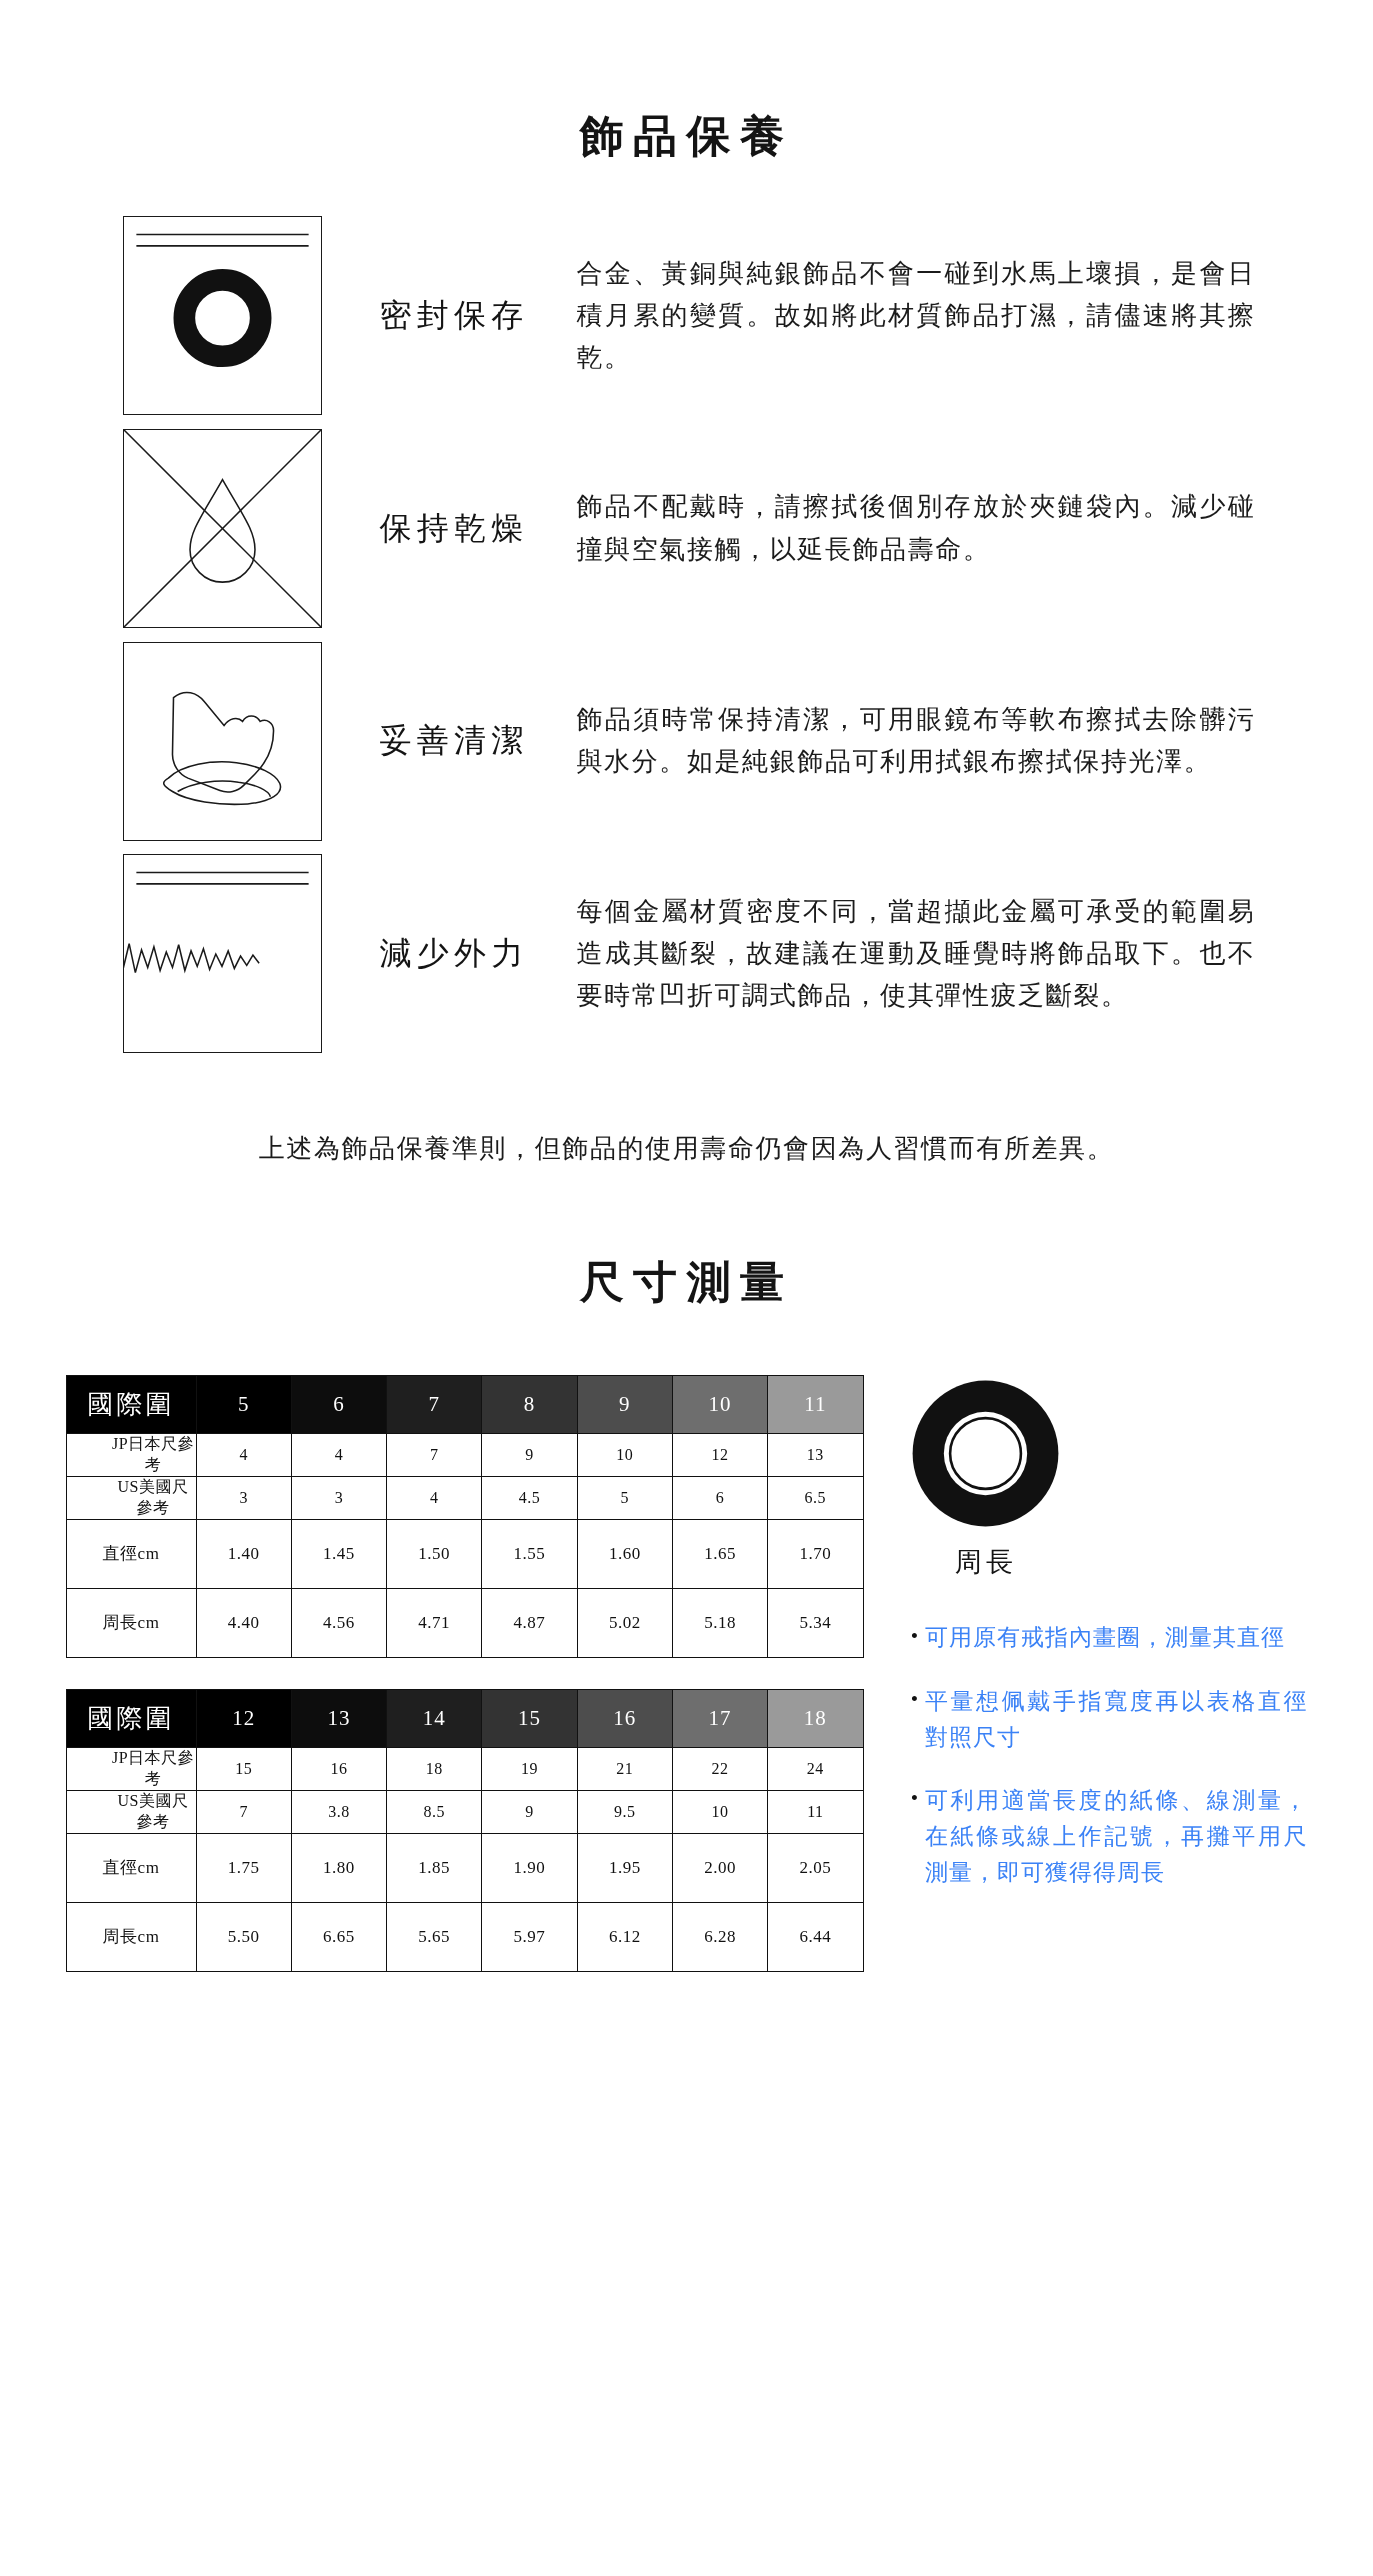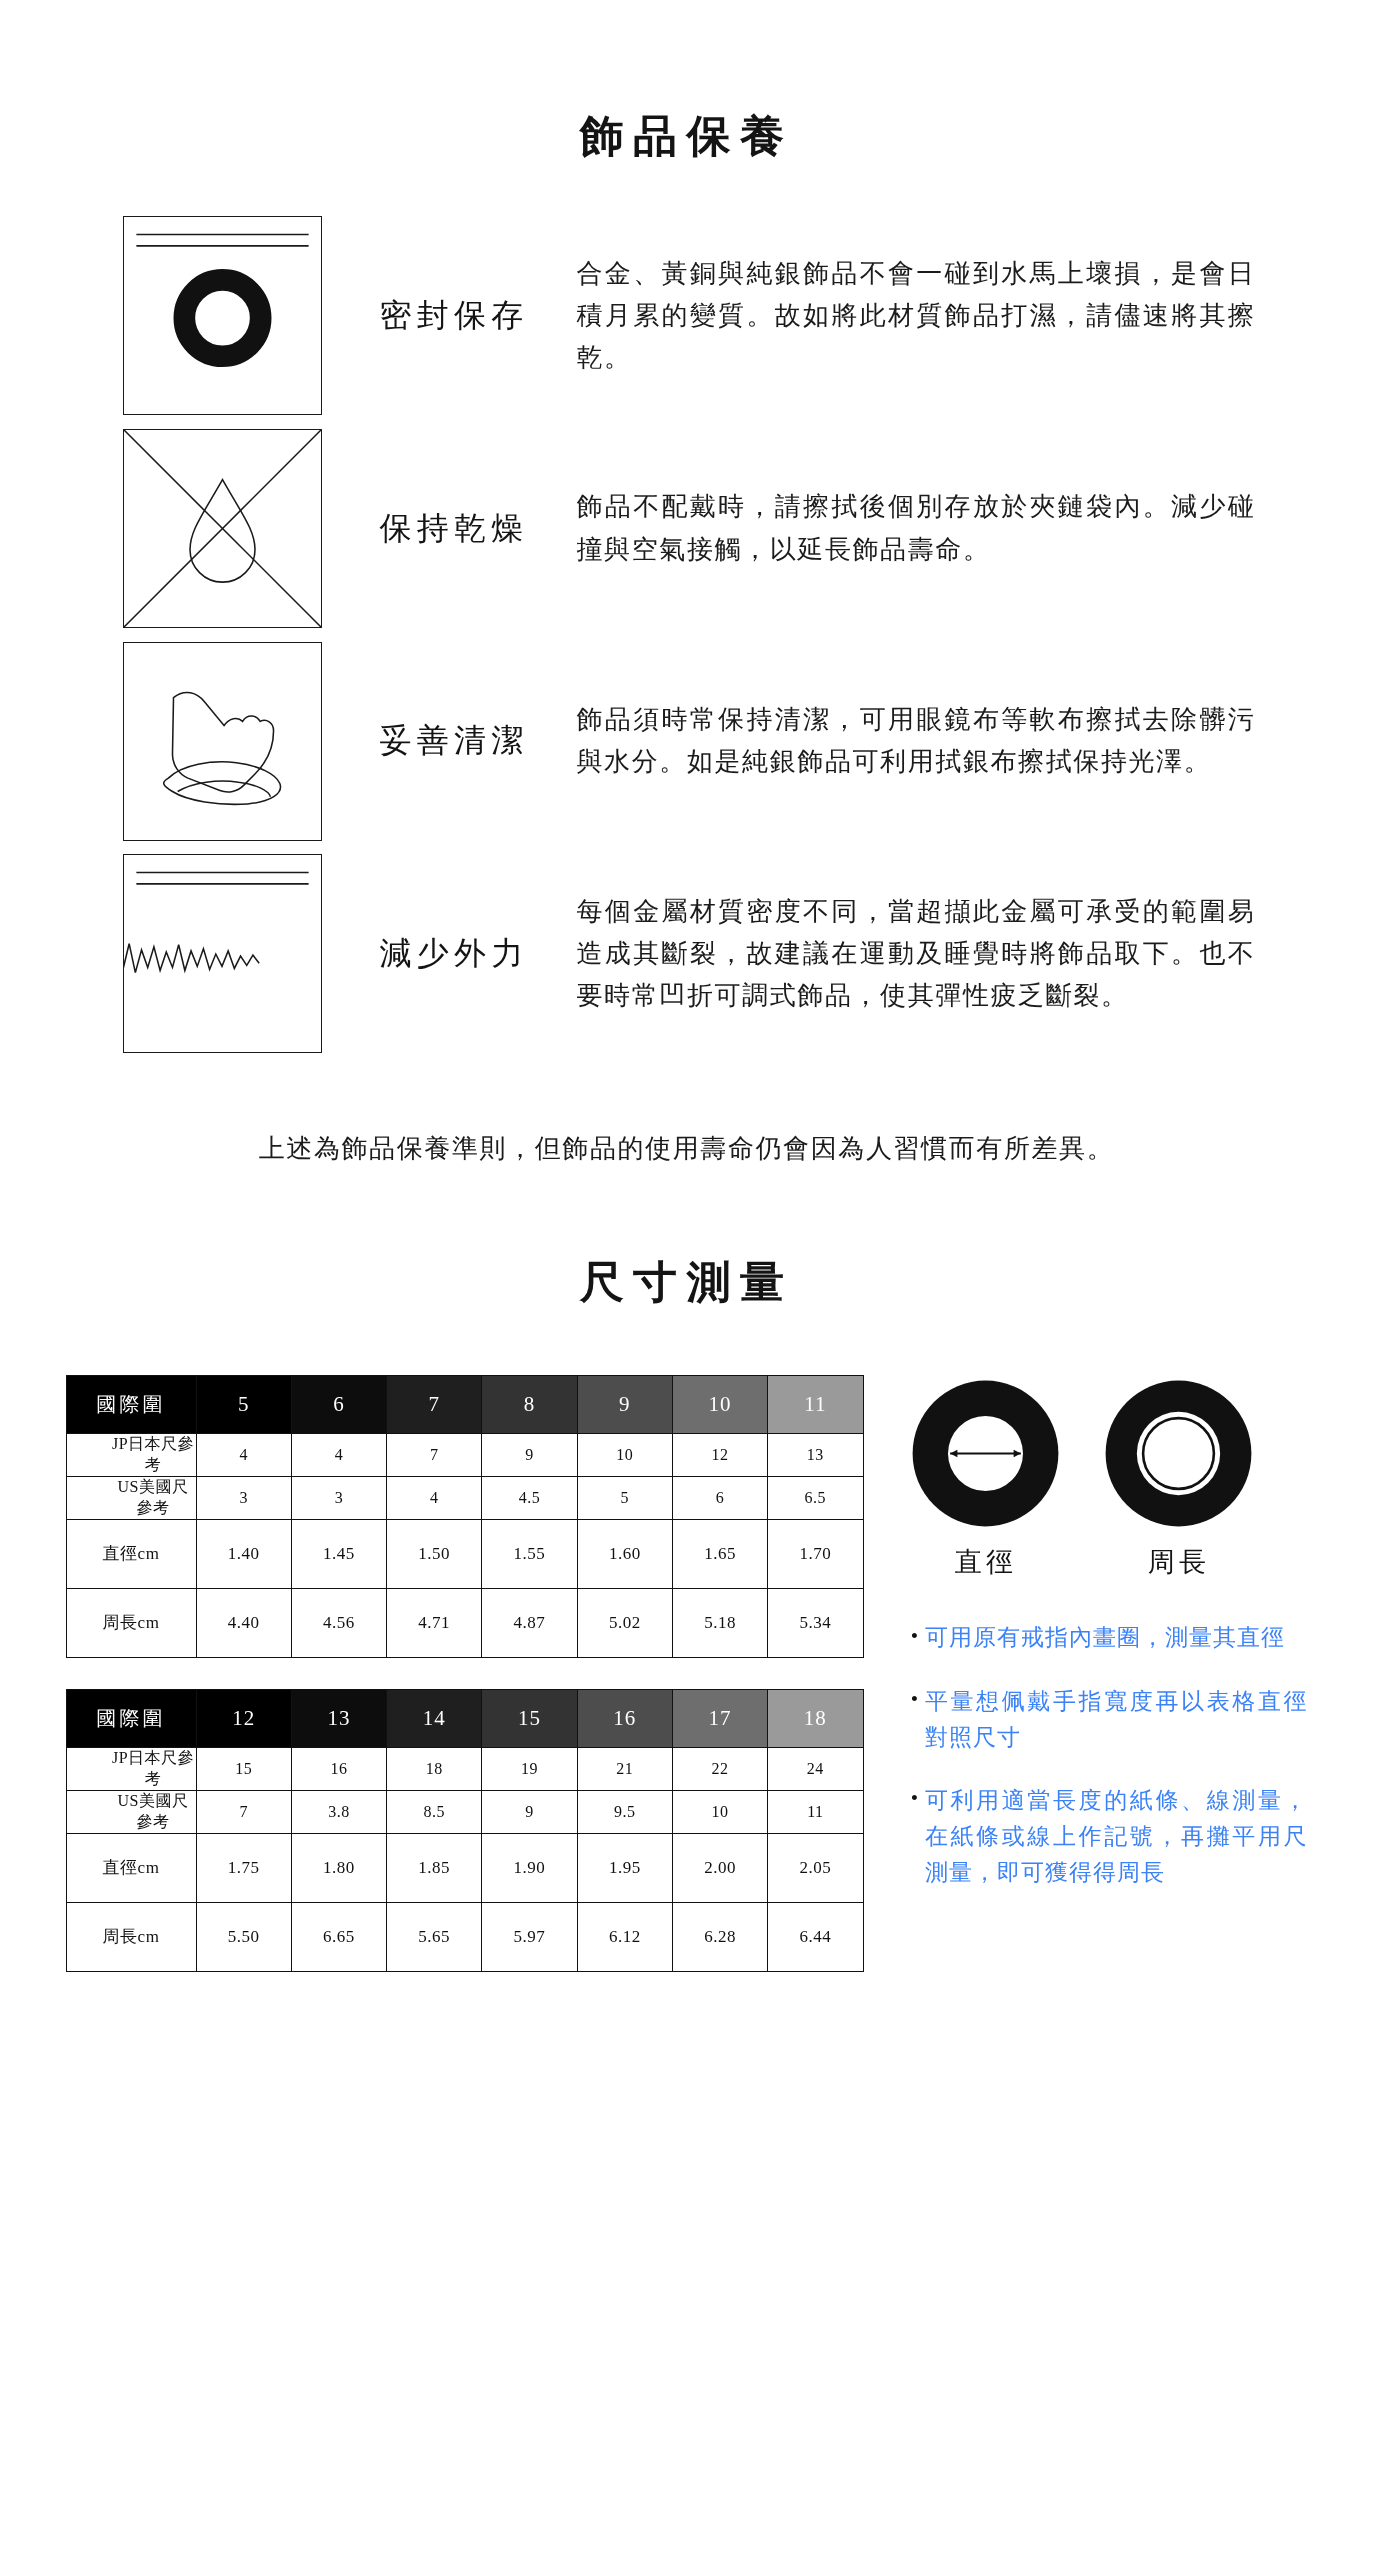--- a/index.html
+++ b/index.html
@@ -106,21 +106,21 @@
   }
   table.size-table td, table.size-table th {
     border: 1px solid #111;
     text-align: center;
     font-weight: 400;
     padding: 0;
   }
   .hdr-row td {
     color: #fff;
     height: 58px;
-    font-size: 20px;
+    font-size: 26px;
     letter-spacing: 3.1px;
     border-color: #000;
   }
   .hdr-label {
     background: #000;
     width: 130px;
   }
   .hdr-row td.grad { font-size: 21px; letter-spacing: 1px; }
 
   .row-small td {
@@ -379,30 +379,20 @@
       </table>
 
     </div>
 
     <div class="aside-col">
 
       <div class="ring-figs">
         <div class="ring-fig">
           <svg width="151" height="151" viewBox="0 0 290 290" aria-hidden="true">
             <circle cx="145" cy="145" r="140" fill="#111"></circle>
-            <circle cx="145" cy="145" r="72" fill="#fff"></circle>
-            <line x1="77" y1="145" x2="213" y2="145" stroke="#111" stroke-width="4"></line>
-            <polygon points="77,145 91,138 91,152" fill="#111"></polygon>
-            <polygon points="213,145 199,138 199,152" fill="#111"></polygon>
-          </svg>
-          <div class="ring-cap">直徑</div>
-        </div>
-        <div class="ring-fig">
-          <svg width="151" height="151" viewBox="0 0 290 290" aria-hidden="true">
-            <circle cx="145" cy="145" r="140" fill="#111"></circle>
             <circle cx="145" cy="145" r="80" fill="#fff"></circle>
             <circle cx="145" cy="145" r="68" fill="none" stroke="#111" stroke-width="5"></circle>
           </svg>
           <div class="ring-cap">周長</div>
         </div>
       </div>
 
       <div class="bullets">
         <div class="bullet">
           <div class="dot">•</div>

